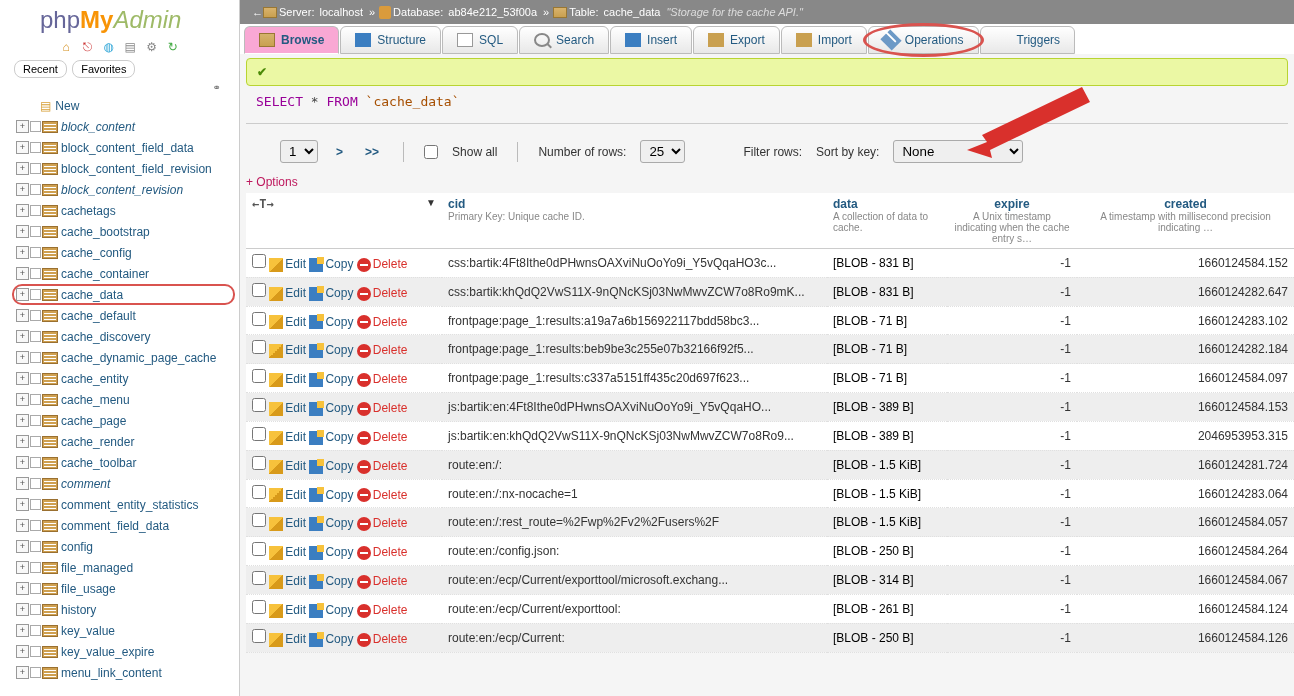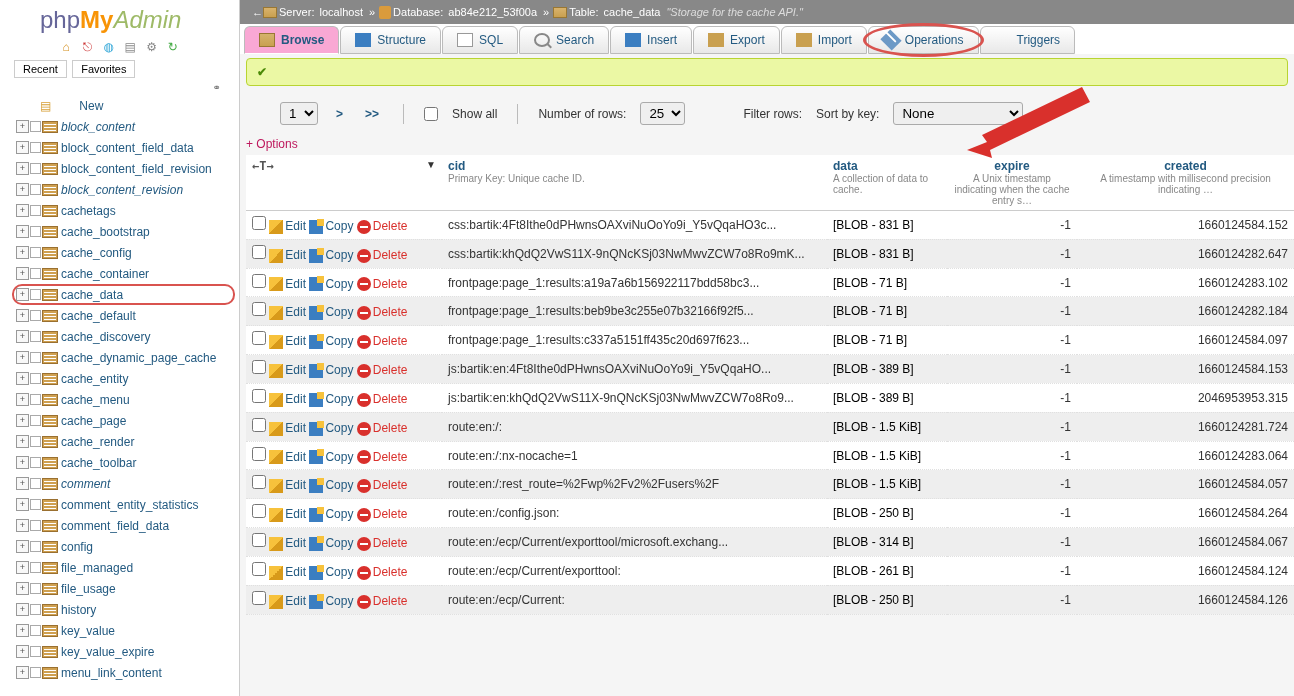--- a/index.html
+++ b/index.html
@@ -6,33 +6,33 @@
 body { font-family: sans-serif; font-size: 12px; color: #333; background: #fff; overflow: hidden; }
 .container { display: flex; width: 1294px; height: 696px; }
 .sidebar { width: 240px; background: #fff; border-right: 1px solid #ccc; overflow: hidden; }
 .logo { padding: 6px 0 4px 40px; }
 .logo span:nth-child(1) { color: #666699; font-size: 24px; font-weight: 300; font-family: sans-serif; }
 .logo span:nth-child(2) { color: #f89406; font-size: 24px; font-weight: 700; }
 .logo span:nth-child(3) { color: #9eba67; font-size: 24px; font-weight: 300; font-style: italic; }
 .toolbar-small { text-align: center; padding: 2px 0 4px; }
 .toolbar-small span { display: inline-block; width: 14px; height: 14px; margin: 0 2px; }
 .recent-fav { padding: 2px 10px 4px 14px; }
-.recent-fav button { background: #fff; border: 1px solid #ccc; border-radius: 0; padding: 2px 8px; font-size: 11px; cursor: pointer; margin-right: 2px; }
+.recent-fav button { background: #fff; border: 1px solid #ccc; border-radius: 8px; padding: 2px 8px; font-size: 11px; cursor: pointer; margin-right: 2px; }
 .link-icon { text-align: right; padding-right: 18px; color: #777; font-size: 10px; }
 .tree { padding-left: 16px; margin-top: 2px; }
 .tree-item { display: flex; align-items: center; height: 21px; font-size: 12px; white-space: nowrap; }
 .tree-item .pm { width: 13px; height: 13px; border: 1px solid #999; background: #f8f8f8; font-size: 9px; line-height: 10px; text-align: center; margin-right: 1px; cursor: pointer; color: #555; }
 .tree-item .sq { width: 11px; height: 11px; border: 1px solid #aaa; margin-right: 1px; }
 .tree-item .ico { width: 16px; height: 12px; margin-right: 3px; }
 .ico-table { background: linear-gradient(#cfa050,#cfa050); border: 1px solid #9a7030; position: relative; }
 .ico-table::before { content: ""; position: absolute; inset: 1px; background: repeating-linear-gradient(0deg,#fff,#fff 1px,transparent 1px,transparent 3px); }
 .tree-item a { color: #235a81; text-decoration: none; cursor: pointer; }
 .tree-item.active { background: #fff; border: 2px solid #d9534f; border-radius: 10px; padding-left: 2px; margin-left: -4px; margin-right: 4px; }
 .tree-item.new { padding-left: 24px; }
-.tree-item.new a { color: #235a81; margin-left: 24px; }
+.tree-item.new a { color: #235a81; }
 .tree-item.italic a { font-style: italic; }
 
 .main { flex: 1; position: relative; background: #f5f5f5; }
 .breadcrumb { height: 24px; background: #888; color: #fff; padding: 4px 8px; font-size: 11px; display: flex; align-items: center; }
 .breadcrumb a { color: #fff; text-decoration: none; margin: 0 2px; }
 .breadcrumb .sep { margin: 0 4px; }
 .breadcrumb .desc { font-style: italic; color: #ddd; margin-left: 4px; }
 
 .tabs { background: #fff; padding: 2px 4px 0; border-bottom: 0; display: flex; gap: 1px; }
 .tab { display: flex; align-items: center; gap: 6px; padding: 6px 14px; background: linear-gradient(#fff,#e8e8e8); border: 1px solid #bbb; border-radius: 6px 6px 0 0; cursor: pointer; font-size: 12px; color: #235a81; }
@@ -347,20 +347,23 @@
     <div class="arrow">
       <svg viewBox="0 0 160 80">
           <polygon points="5,70 25,62 20,55 120,7 128,22 28,70 30,78" fill="#d9302c"></polygon>
         </svg>
     </div>
 
     <div class="status-bar">
       <span class="check">✔</span>
     </div>
 
+    <div class="query-box">
+      <span class="kw1">SELECT</span><span> * </span><span class="kw1">FROM</span><span class="tbl"> `cache_data`</span>
+    </div>
 
     <div class="pager-row">
       <select class="pg-select"><option>1</option></select>
       <span class="pg-btn">&gt;</span>
       <span class="pg-btn">&gt;&gt;</span>
       <span class="vdiv"></span>
       <input type="checkbox" class="chk" style="">
       <span>Show all</span>
       <span class="vdiv"></span>
       <span>Number of rows:</span>

